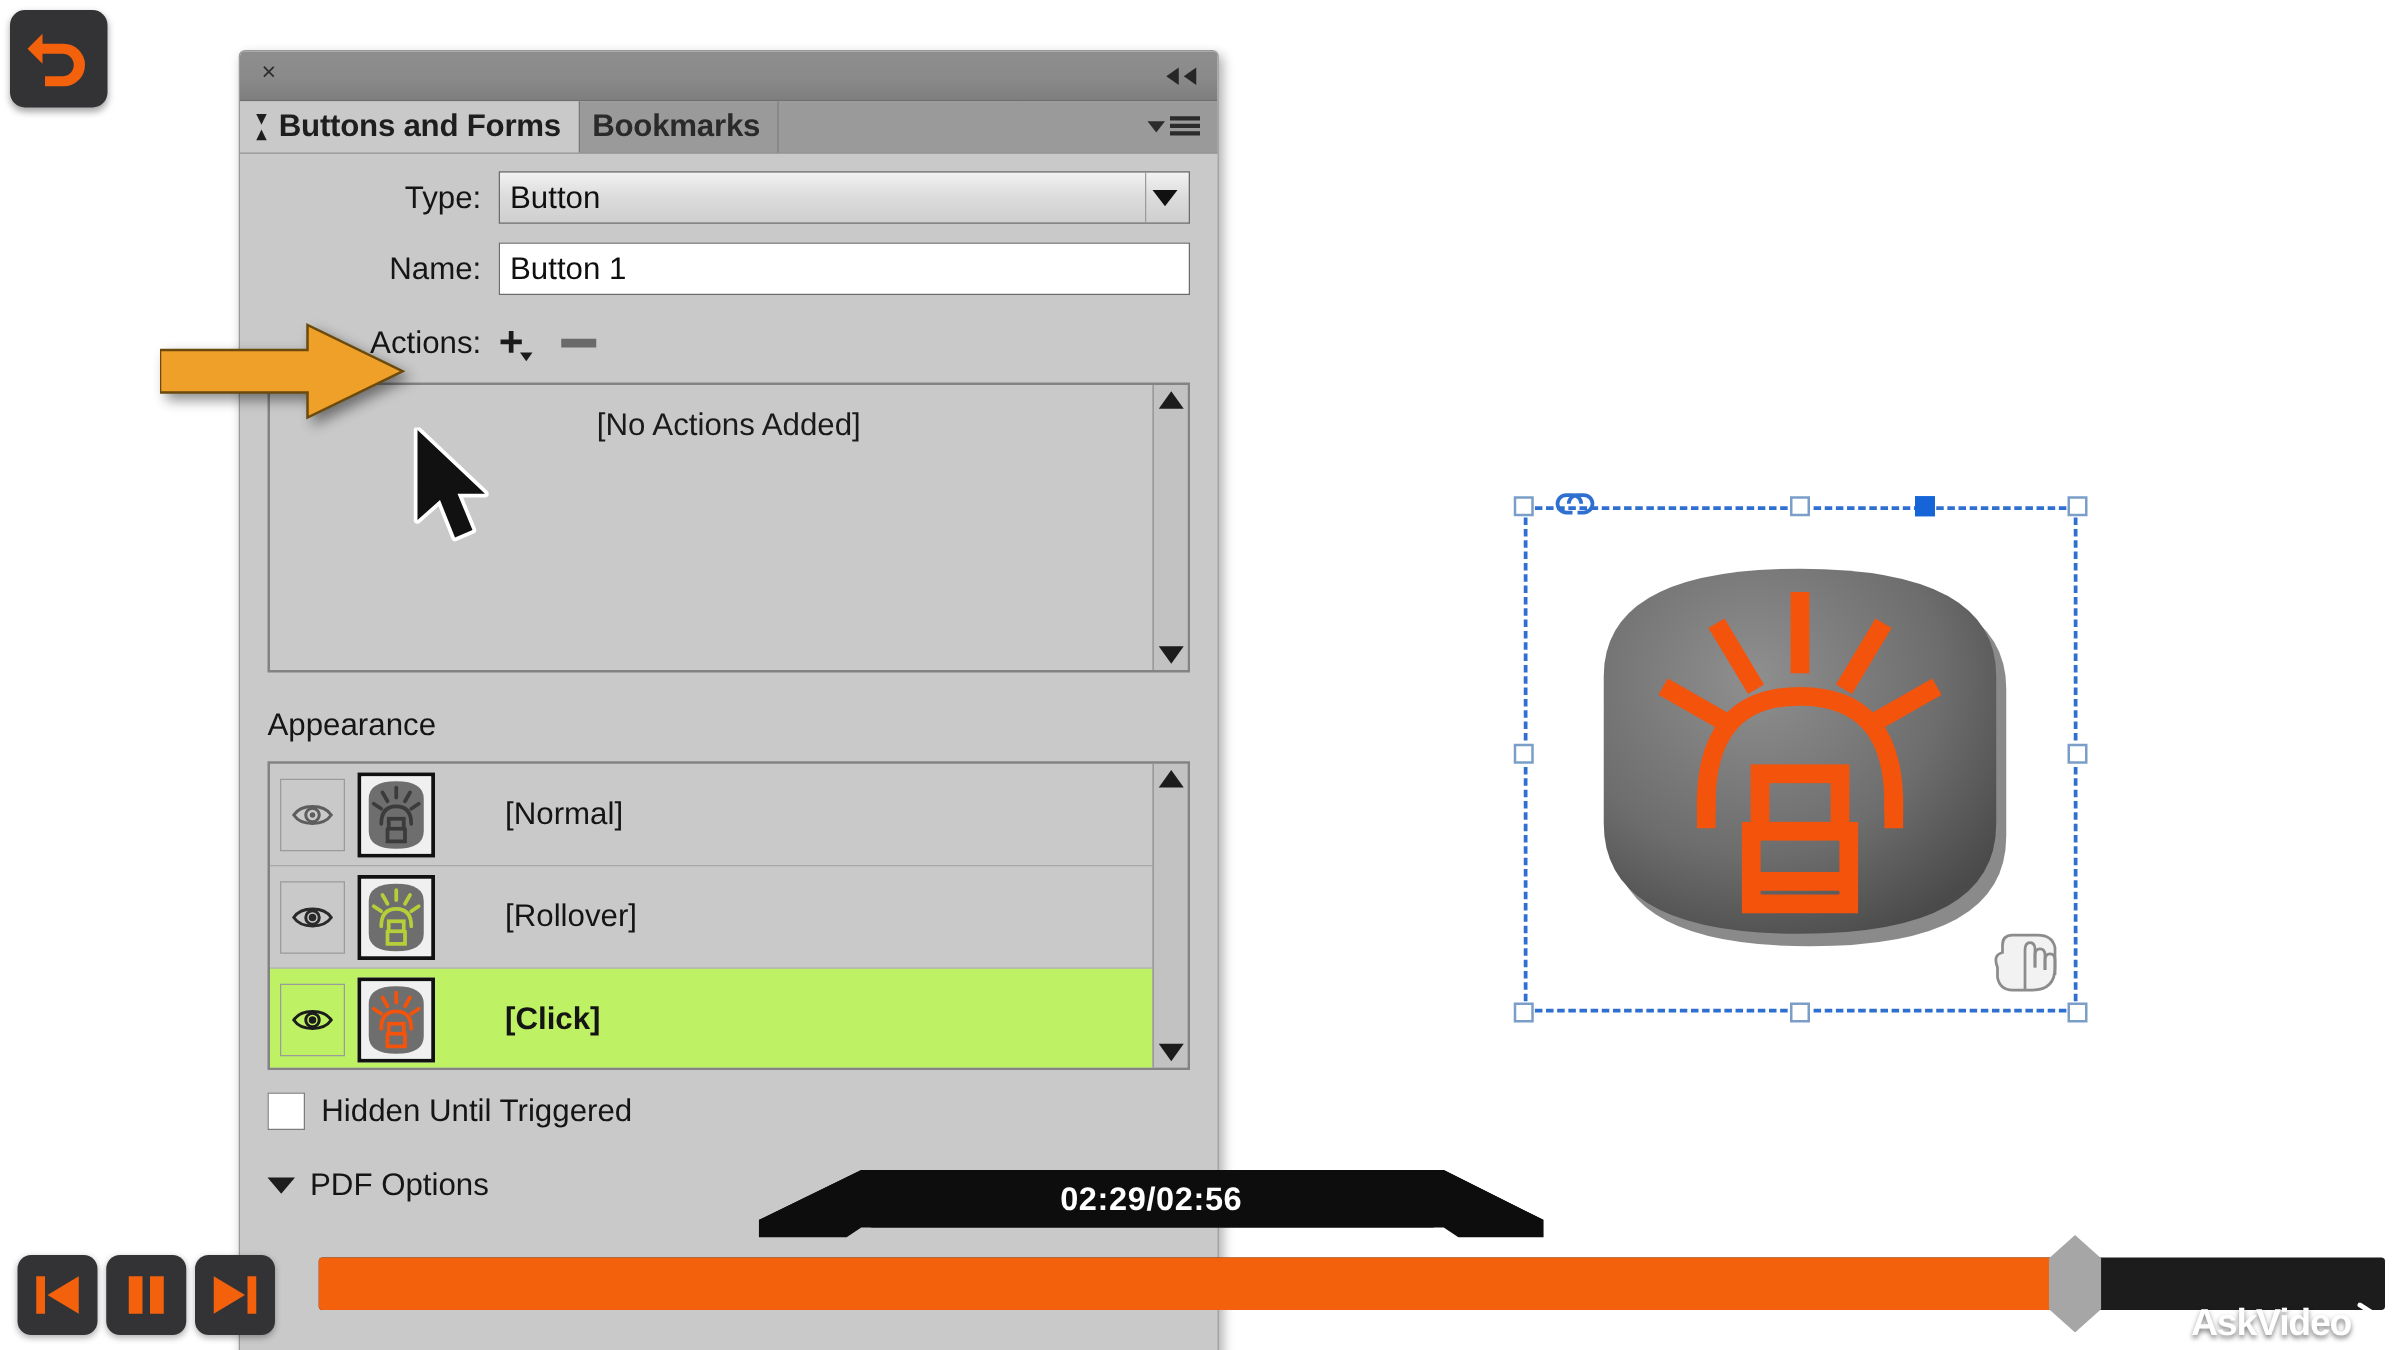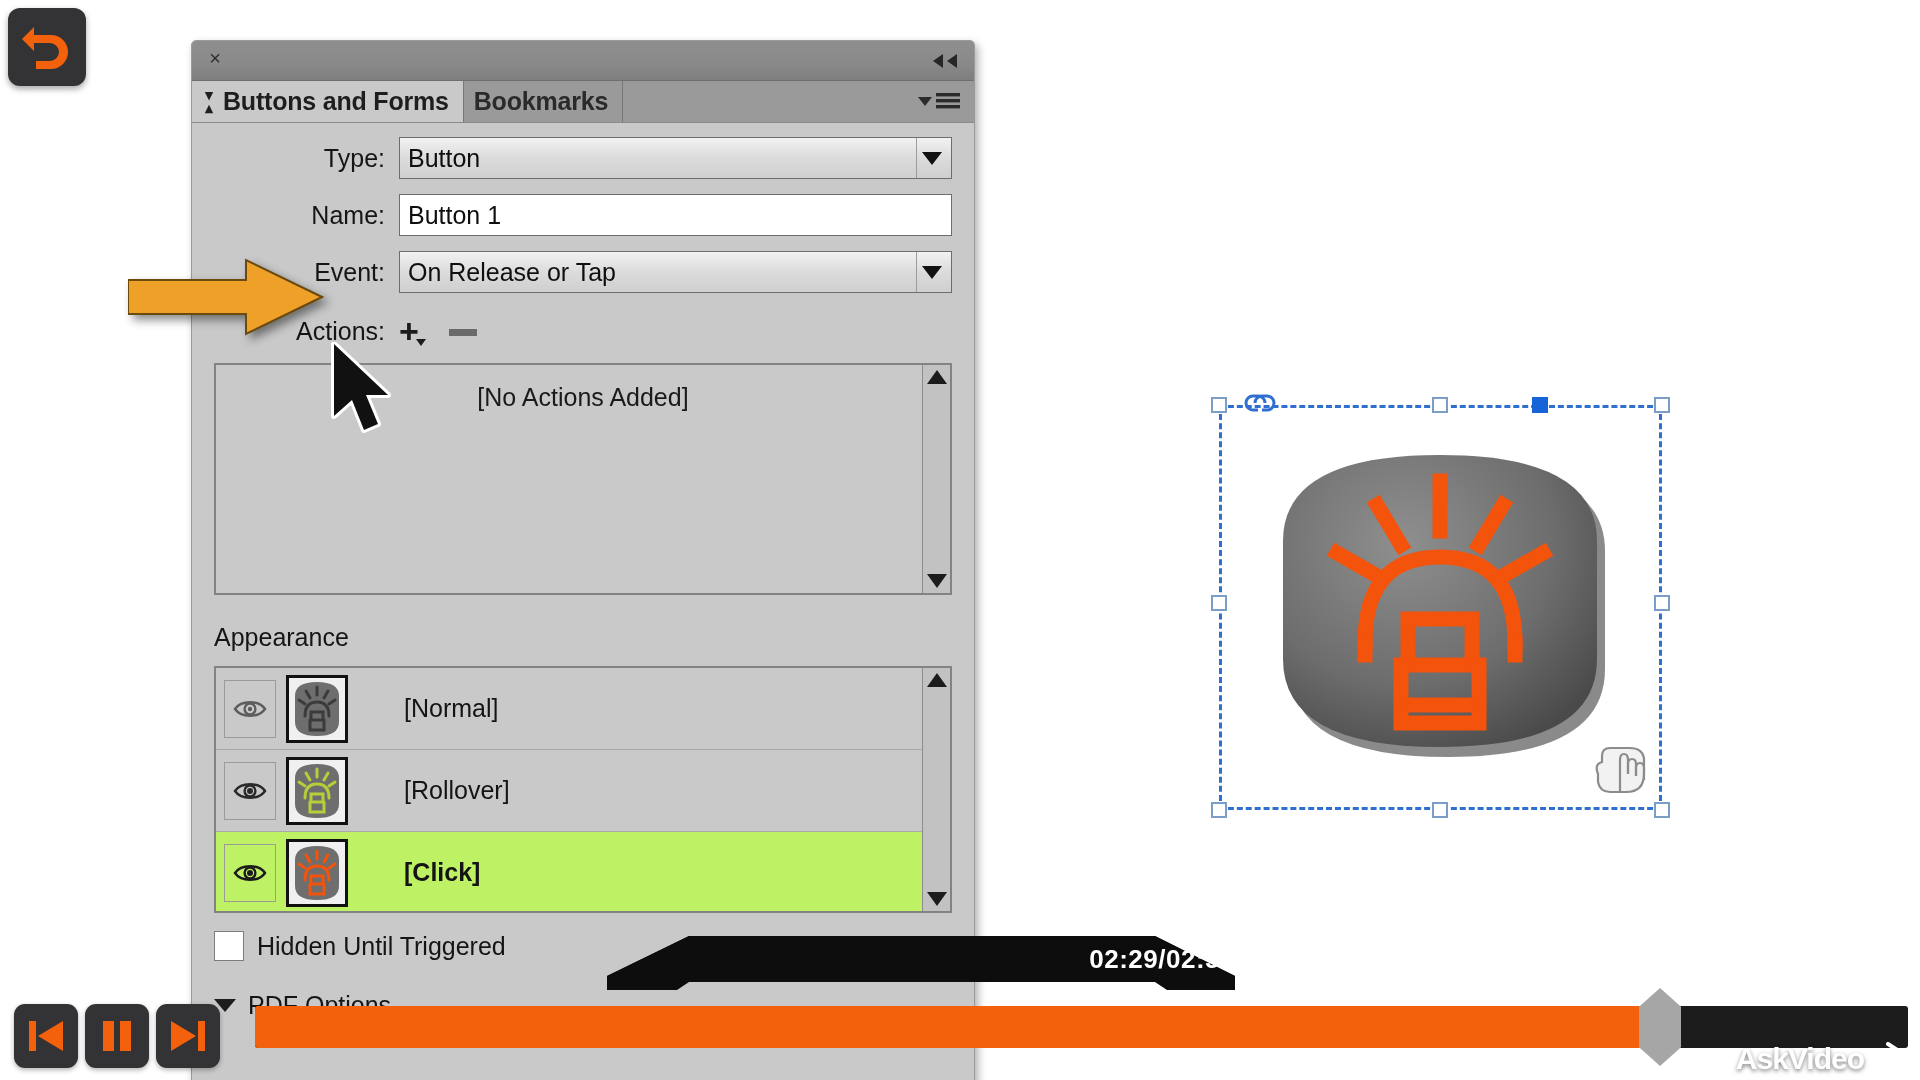--- a/index.html
+++ b/index.html
@@ -314,21 +314,21 @@
   
   .tooltip {
     position: absolute;
     left: 607px; top: 932px;
     width: 628px; height: 58px;
     z-index: 60;
   }
   .tooltip-text {
     position: absolute;
     left: 0; right: 0; top: 12px;
-    text-align: right;
+    text-align: center;
     color: #ffffff;
     font-size: 26px;
     font-weight: bold;
     letter-spacing: .5px;
     z-index: 61;
   }
   .transport {
     position: absolute;
     left: 14px; bottom: 12px;
     display: flex; gap: 7px;
@@ -363,21 +363,21 @@
   }
   .logo {
     position: absolute;
     right: 14px; bottom: 4px;
     z-index: 70;
     font-size: 30px;
     font-weight: bold;
     color: #ffffff;
     letter-spacing: -1px;
     text-shadow: 0 2px 4px rgba(0,0,0,.5);
-    display: flex; align-items: flex-start; gap: 20px;
+    display: flex; align-items: flex-start; gap: 3px;
   }
 </style>
 </head>
 <body>
 
 <div id="stage">
 
   <div class="undo-btn">
     <svg width="54" height="52" viewBox="0 0 54 52">
       <path d="M14 14 L14 6 L2 18 L14 30 L14 22 L30 22 A9 9 0 0 1 30 40 L16 40 L16 48 L31 48 A17 17 0 0 0 31 14 Z" fill="#f4610c"></path>
@@ -427,29 +427,20 @@
         </div>
       </div>
 
       <div class="row">
         <div class="row-label">Name:</div>
         <div class="field text">
           <span>Button 1</span>
         </div>
       </div>
 
-      <div class="row">
-        <div class="row-label">Event:</div>
-        <div class="field select">
-          <span>On Release or Tap</span>
-          <span class="field-arrow">
-            <span class="caret-down"></span>
-          </span>
-        </div>
-      </div>
 
       <div class="actions-row">
         <div class="actions-label">Actions:</div>
         <div class="act-btn">
           <span class="plus-glyph">+</span>
           <span class="plus-caret"></span>
         </div>
         <div class="act-btn">
           <span class="minus-glyph"></span>
         </div>

